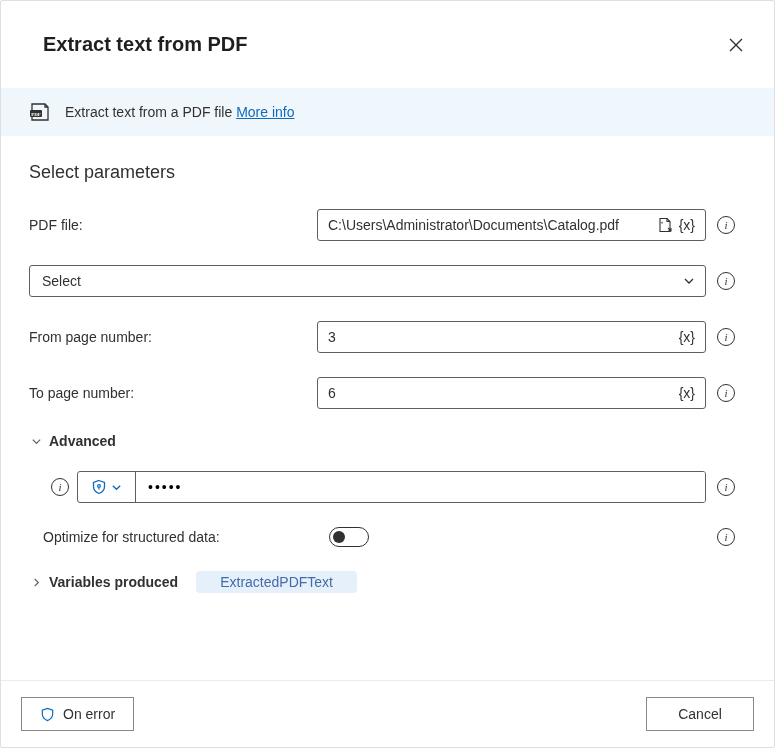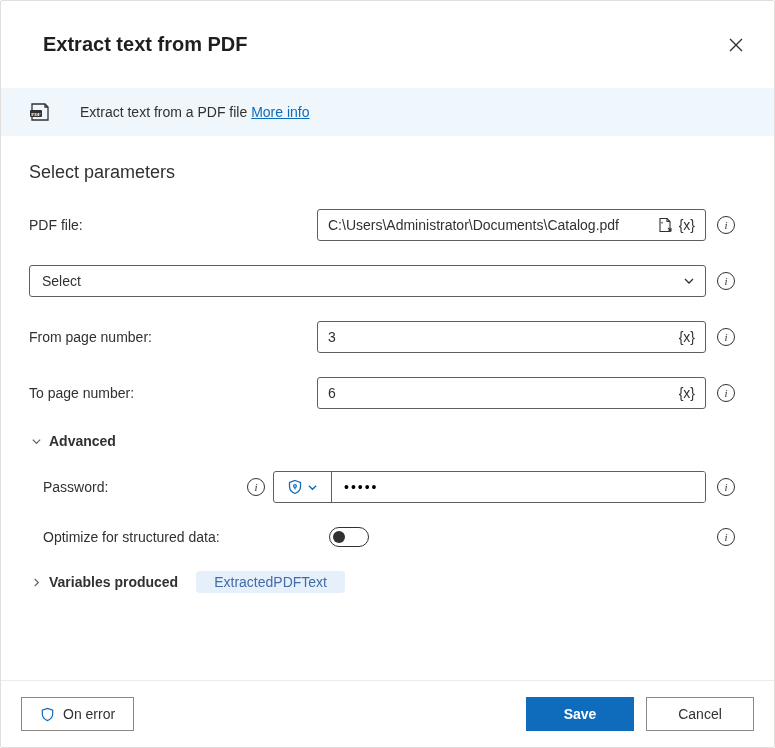--- a/index.html
+++ b/index.html
@@ -33,21 +33,21 @@
     width: 28px; height: 28px;
     display: flex; align-items: center; justify-content: center;
     cursor: pointer;
     color: #323130;
   }
   .info-strip {
     background: #eff6fc;
     padding: 14px 28px;
     display: flex;
     align-items: center;
-    gap: 29px;
+    gap: 14px;
     font-size: 14px;
   }
   .info-strip .link {
     color: #0f6cbd;
     text-decoration: underline;
     cursor: pointer;
   }
   .body {
     flex: 1;
     padding: 26px 28px 0 28px;
@@ -205,21 +205,21 @@
     width: 12px; height: 12px;
     border-radius: 50%;
     background: #323130;
   }
   .opt-row .row-label { width: 286px; flex-basis: 286px; }
   .var-badge {
     display: inline-block;
     background: #e5f0fb;
     color: #436ba8;
     border-radius: 4px;
-    padding: 3px 18px;
+    padding: 3px 24px;
     font-size: 14px;
   }
   .footer {
     border-top: 1px solid #edebe9;
     padding: 16px 20px;
     display: flex;
     align-items: center;
     gap: 12px;
   }
   .footer .spacer { flex: 1; }
@@ -348,21 +348,20 @@
       <svg width="11" height="11" viewBox="0 0 12 12">
           <path d="M2 4 L6 8 L10 4" fill="none" stroke="#605e5c" stroke-width="1.3"></path>
         </svg>
     </span>
     <span class="expander-label">Advanced</span>
   </div>
 
   <div class="indent">
 
     <div class="row pwd-row">
-      <div class="row-label">Password:</div>
       <div class="pwd-info-left">
           <span class="info-icon">i</span>
         </div>
       <div class="pwd-field">
         <div class="pwd-mode">
           <span>
             <svg width="16" height="16" viewBox="0 0 16 16">
                 <path d="M8 1.5 L13.5 3.5 v4 c0 4 -3 6 -5.5 7 c-2.5 -1 -5.5 -3 -5.5 -7 v-4 z" fill="none" stroke="#0f6cbd" stroke-width="1.3"></path>
                 <circle cx="8" cy="7" r="1.4" fill="none" stroke="#0f6cbd" stroke-width="1.2"></circle>
                 <path d="M8 8.4 v2" stroke="#0f6cbd" stroke-width="1.2"></path>
@@ -410,19 +409,16 @@
 <div class="footer">
   <button class="btn btn-secondary">
     <span>
       <svg width="15" height="15" viewBox="0 0 16 16">
           <path d="M8 1.5 L13.5 3.5 v4 c0 4 -3 6 -5.5 7 c-2.5 -1 -5.5 -3 -5.5 -7 v-4 z" fill="none" stroke="#0f6cbd" stroke-width="1.3"></path>
         </svg>
     </span>
     <span>On error</span>
   </button>
   <div class="spacer"></div>
-  <button class="btn btn-primary">
-    <span>Save</span>
-  </button>
   <button class="btn btn-secondary">
     <span>Cancel</span>
   </button>
 </div>
 
 </body></html>

